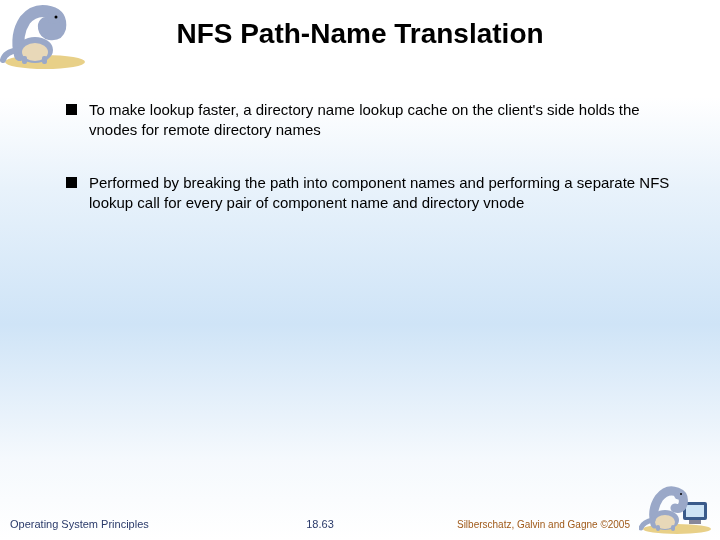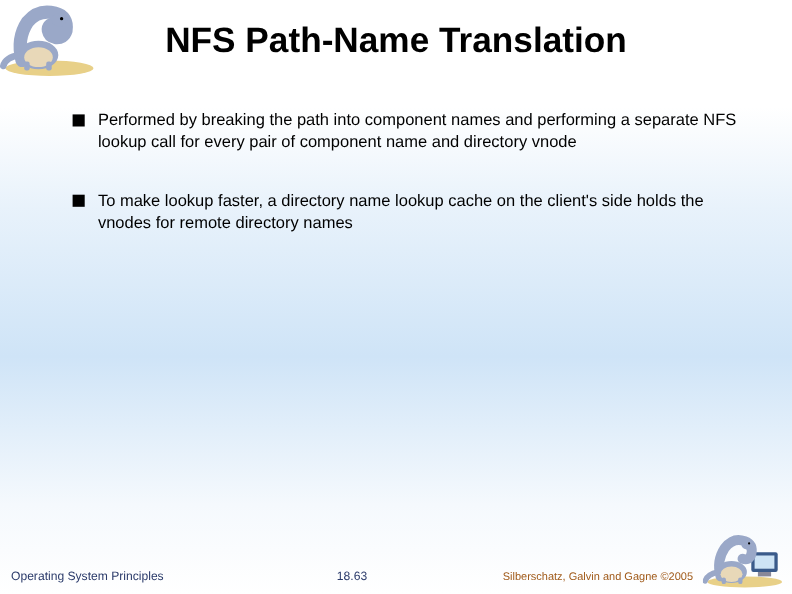--- a/index.html
+++ b/index.html
@@ -27,21 +27,21 @@
     right: 5px;
     width: 76px;
     height: 55px;
   }
   .title {
     position: absolute;
     top: 18px;
     left: 0;
     width: 100%;
     text-align: center;
-    font-size: 32px;
+    font-size: 28px;
     font-weight: bold;
     color: #000;
   }
   .content {
     position: absolute;
     top: 100px;
     left: 66px;
     right: 50px;
   }
   .bullet-item {
@@ -97,25 +97,25 @@
     <rect x="22" y="56" width="5" height="8" rx="2" fill="#9aa8c8"></rect>
     <rect x="42" y="56" width="5" height="8" rx="2" fill="#9aa8c8"></rect>
     <path d="M 18 50 Q 5 52 3 60" fill="none" stroke="#9aa8c8" stroke-width="6" stroke-linecap="round"></path>
   </svg>
 
   <h1 class="title">NFS Path-Name Translation</h1>
 
   <div class="content">
     <div class="bullet-item">
       <div class="bullet-marker"></div>
-      <div class="bullet-text">Performed by breaking the path into component names and performing a separate NFS lookup call for every pair of component name and directory vnode</div>
+      <div class="bullet-text">To make lookup faster, a directory name lookup cache on the client's side holds the vnodes for remote directory names</div>
     </div>
     <div class="bullet-item">
       <div class="bullet-marker"></div>
-      <div class="bullet-text">To make lookup faster, a directory name lookup cache on the client's side holds the vnodes for remote directory names</div>
+      <div class="bullet-text">Performed by breaking the path into component names and performing a separate NFS lookup call for every pair of component name and directory vnode</div>
     </div>
   </div>
 
   <div class="footer">
     <span class="footer-left">Operating System Principles</span>
     <span class="footer-center">18.63</span>
     <span class="footer-right">Silberschatz, Galvin and Gagne ©2005</span>
   </div>
 
   <svg class="dino-br" viewBox="0 0 76 55">

